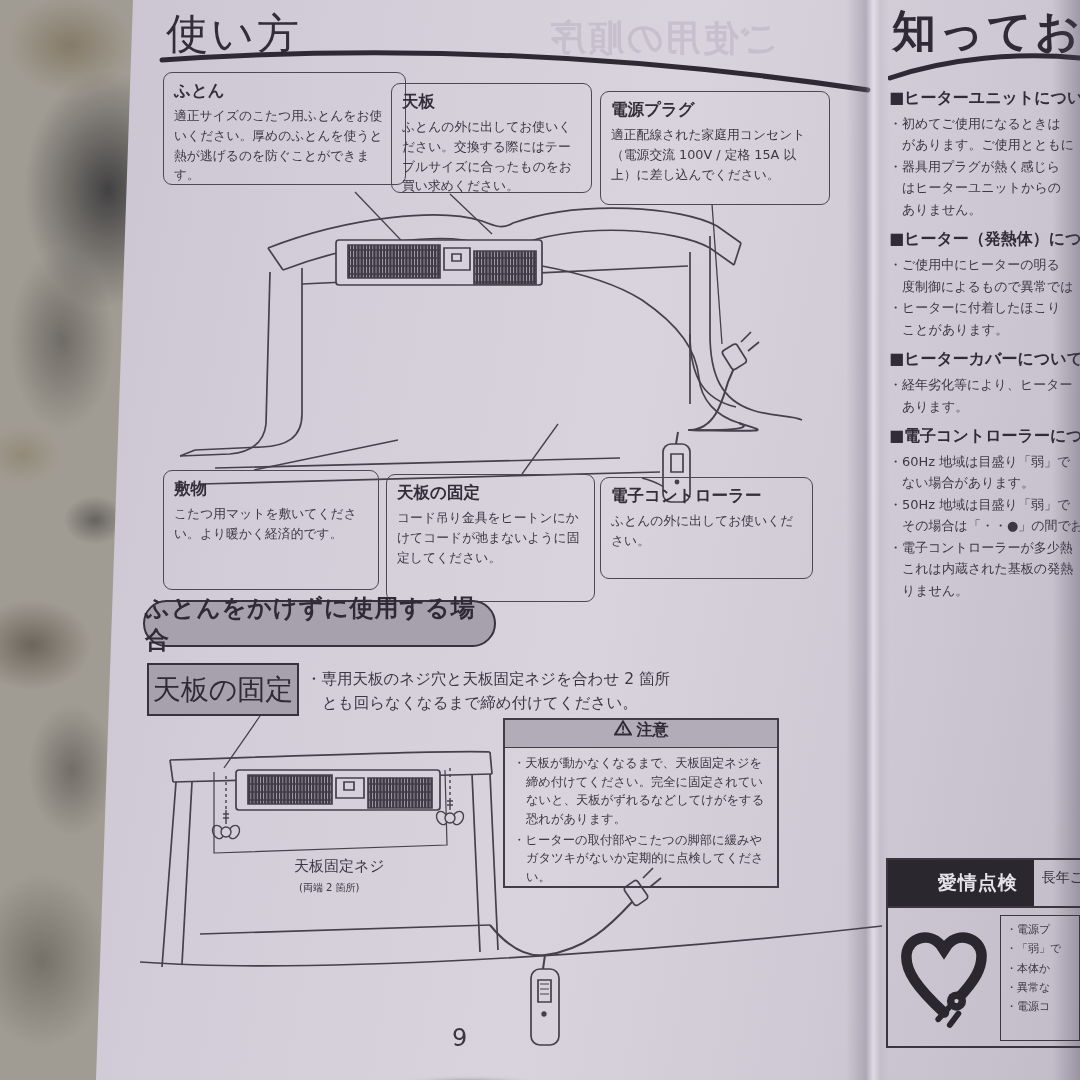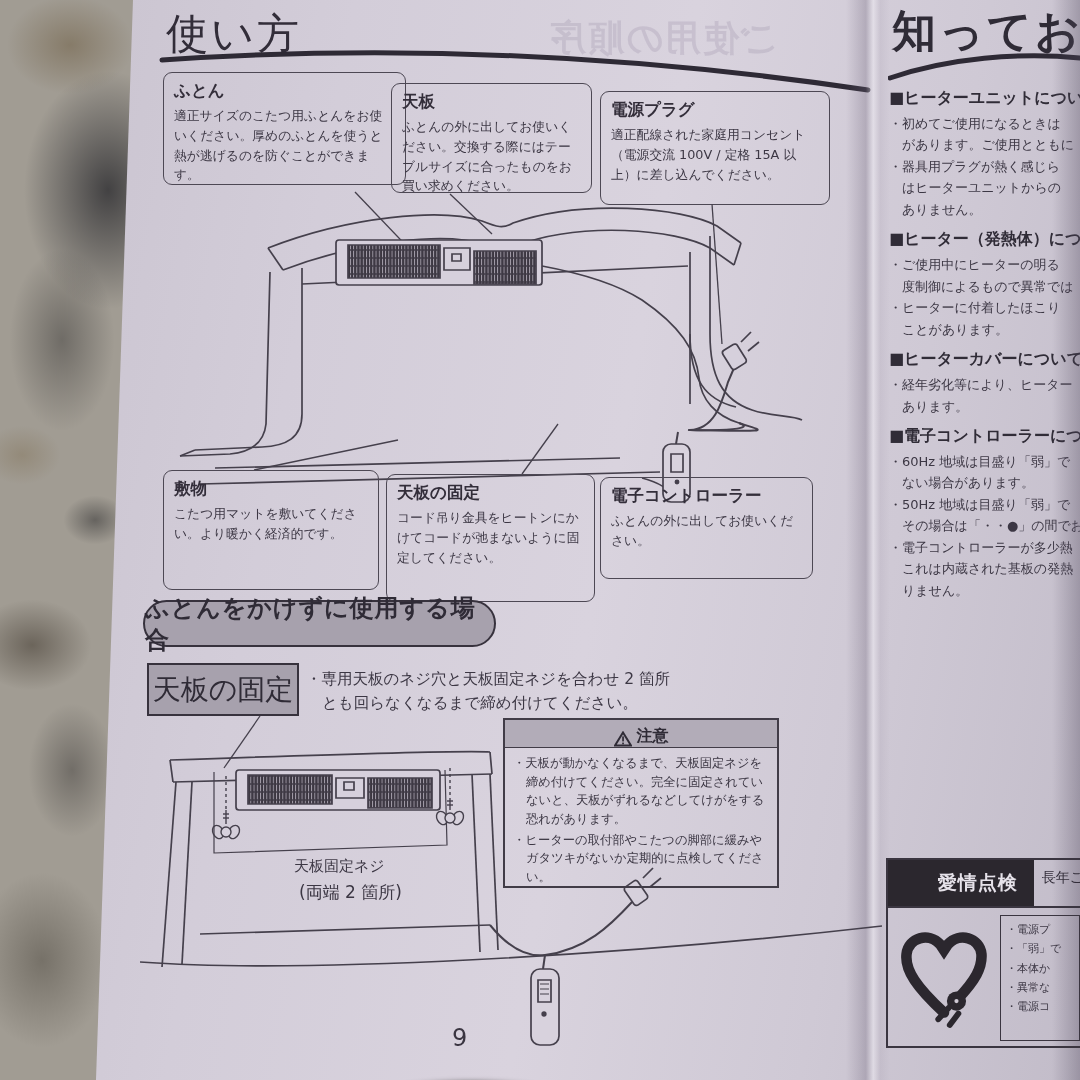--- a/index.html
+++ b/index.html
@@ -39,27 +39,27 @@
   .pill{left:143px;top:600px;width:353px;height:47px;border:2.4px solid #37323d;border-radius:26px;
         background:#a7a1ad;display:flex;align-items:center;justify-content:center;
         font-size:24px;font-weight:bold;color:#2f2b36;letter-spacing:1px;box-sizing:border-box;}
   .fix-h{left:147px;top:663px;width:152px;height:53px;border:2.4px solid #37323d;background:#a7a1ad;
         display:flex;align-items:center;justify-content:center;font-size:28px;font-weight:normal;
         color:#2f2b36;box-sizing:border-box;}
   .fix-t{left:306px;top:667px;width:420px;font-size:15.5px;line-height:1.55;}
   .fix-t .l2{padding-left:16px;}
 
   .caution{left:503px;top:718px;width:276px;height:170px;border:2.2px solid #413c47;z-index:3;box-sizing:border-box;}
-  .caution-h{height:27px;background:#b2acb8;display:flex;align-items:flex-end;justify-content:center;
+  .caution-h{height:27px;background:#b2acb8;display:flex;align-items:flex-start;justify-content:center;
         gap:5px;font-size:16px;font-weight:bold;color:#2f2b36;border-bottom:1.6px solid #413c47;}
   .caution-b{padding:6px 8px;font-size:12.3px;line-height:1.52;}
   .caution-b div{padding-left:13px;text-indent:-13px;margin-bottom:2px;}
 
   .screw-l1{left:294px;top:857px;font-size:15px;z-index:2;}
-  .screw-l2{left:299px;top:881px;font-size:17px;z-index:2;}
+  .screw-l2{left:299px;top:881px;font-size:10px;z-index:2;}
   .pnum{left:452px;top:1024px;font-size:24px;color:#3a3541;}
 
   .rp-title{left:892px;top:2px;font-size:44px;font-weight:600;letter-spacing:3px;color:#2f2b36;white-space:nowrap;}
   .rp-col{left:889px;top:78px;width:200px;}
   .rp-header{font-size:16px;font-weight:bold;margin:10px 0 6px 0;white-space:nowrap;color:#302c37;}
   .rp-line{font-size:13px;line-height:1.42;margin-bottom:3px;white-space:nowrap;}
   .rp-line.cont{padding-left:13px;}
 
   .insp{left:886px;top:858px;width:200px;height:190px;border:2px solid #3a3540;box-sizing:border-box;z-index:2;}
   .insp-row{display:flex;border-bottom:2px solid #3a3540;height:46px;}

